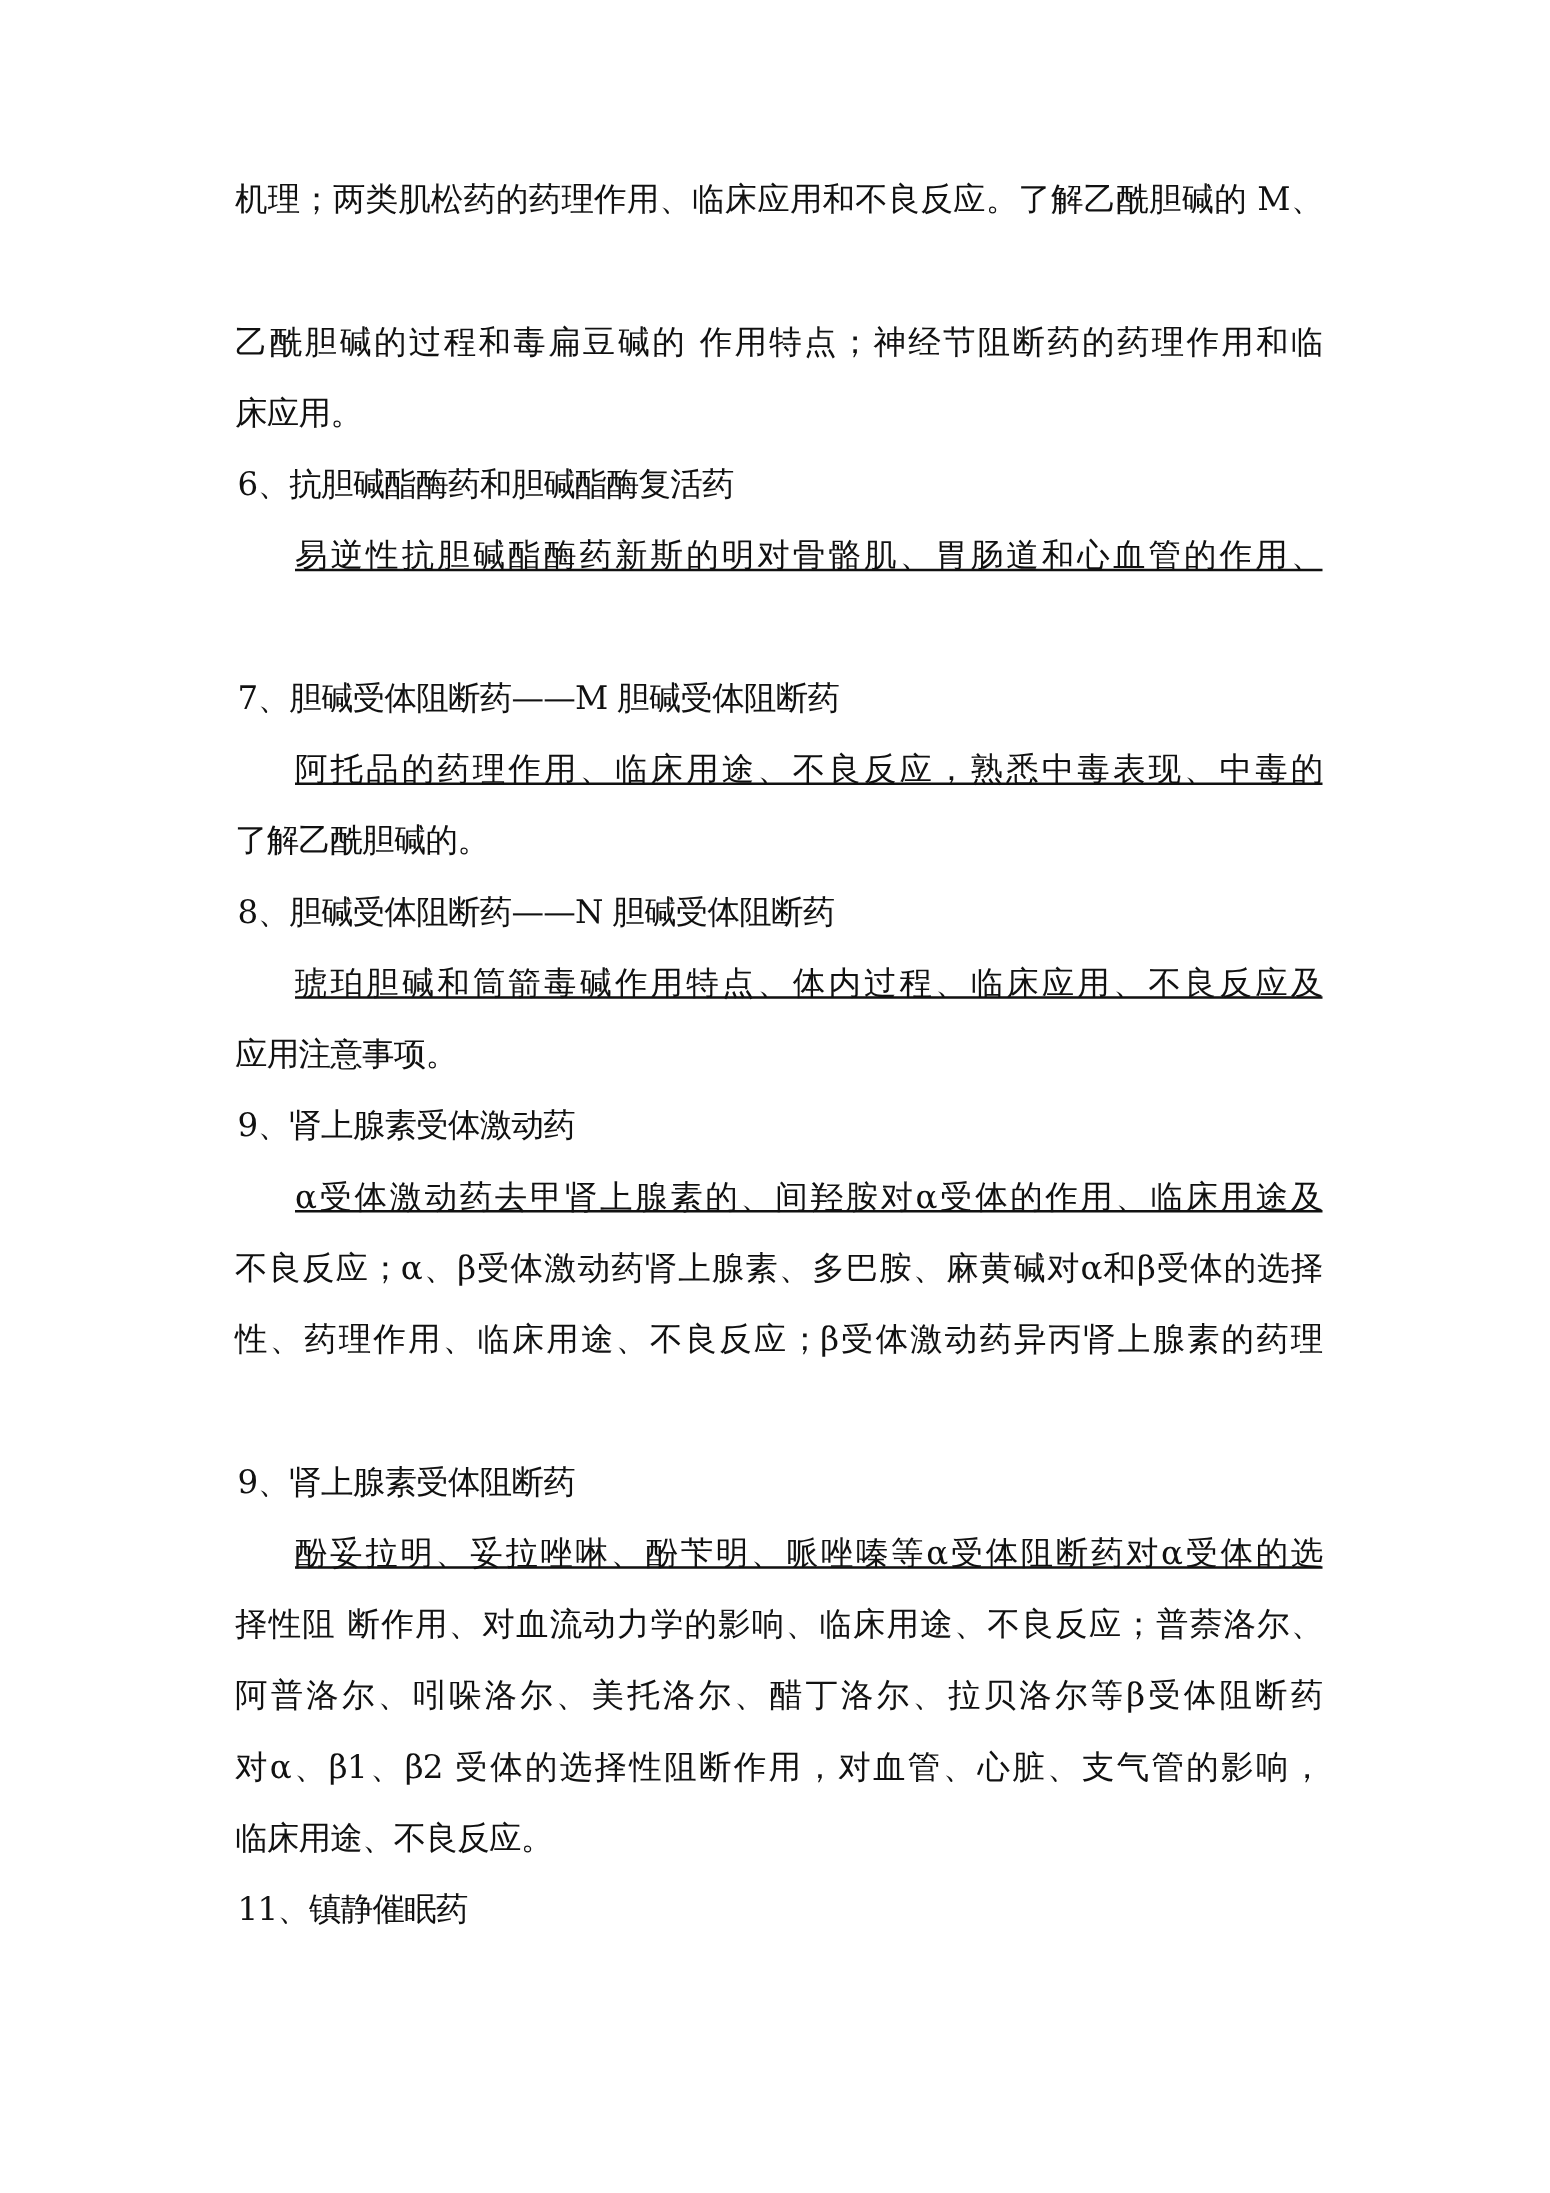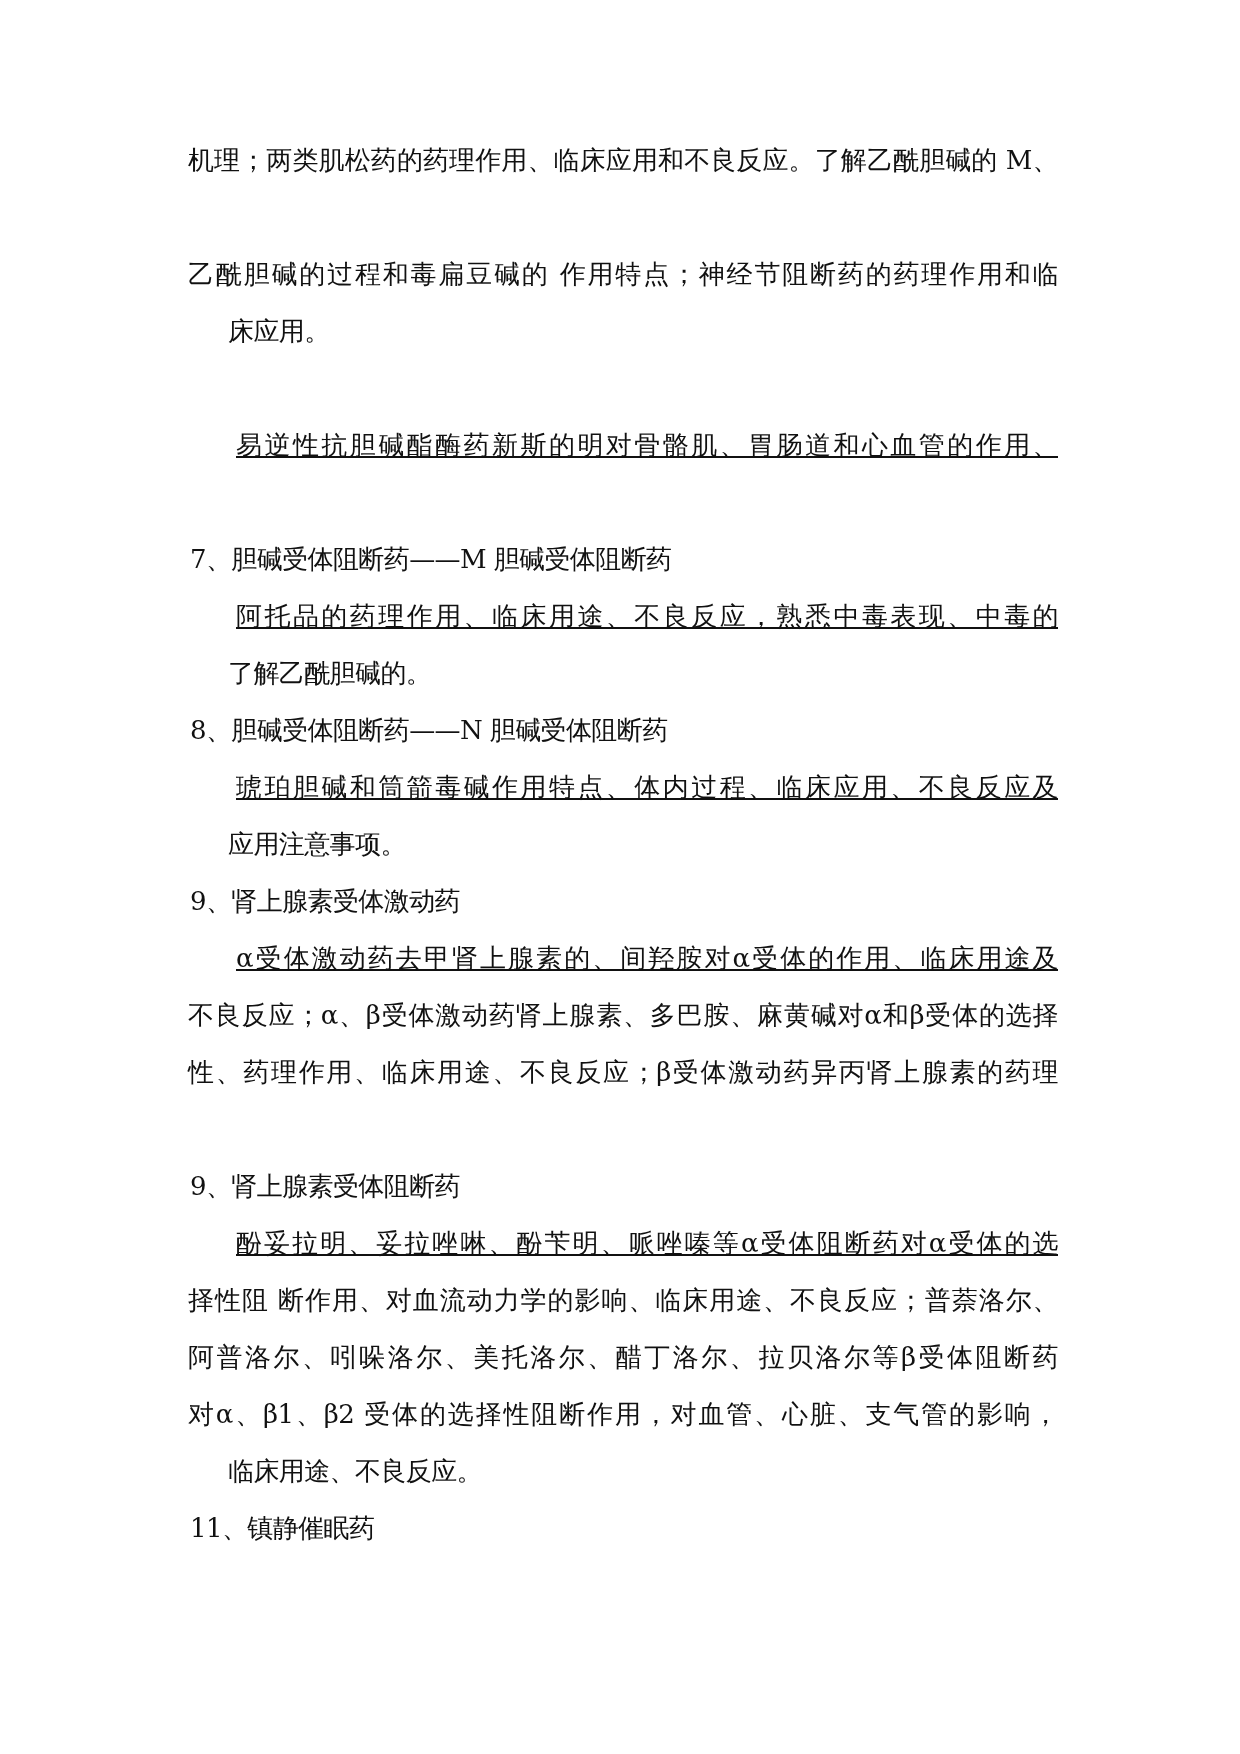--- a/index.html
+++ b/index.html
@@ -30,40 +30,40 @@
       height: 40px;
       font-size: 26px;
       line-height: 40px;
       white-space: nowrap;
       letter-spacing: -0.6px;
       text-align: justify;
       text-align-last: justify;
     }
     .line.last {
       text-align-last: left;
-      margin-left: 40px;
     }
     .line.heading {
       text-align-last: left;
       left: 190px;
     }
     .line.indent {
       left: 236px;
       width: 822px;
       text-decoration: underline;
     }
   </style>
 </head>
 <body>
 
 <div class="page">
   <div class="line" style="top:140px">机理；两类肌松药的药理作用、临床应用和不良反应。了解乙酰胆碱的 M、</div>
   <div class="line" style="top:254px">乙酰胆碱的过程和毒扁豆碱的  作用特点；神经节阻断药的药理作用和临</div>
   <div class="line last" style="top:311px">床应用。</div>
 
+  <div class="line heading" style="top:368px">6、抗胆碱酯酶药和胆碱酯酶复活药</div>
   <div class="line indent" style="top:425px">易逆性抗胆碱酯酶药新斯的明对骨骼肌、胃肠道和心血管的作用、</div>
 
   <div class="line heading" style="top:539px">7、胆碱受体阻断药——M 胆碱受体阻断药</div>
   <div class="line indent" style="top:596px">阿托品的药理作用、临床用途、不良反应，熟悉中毒表现、中毒的</div>
   <div class="line last" style="top:653px">了解乙酰胆碱的。</div>
 
   <div class="line heading" style="top:710px">8、胆碱受体阻断药——N 胆碱受体阻断药</div>
   <div class="line indent" style="top:767px">琥珀胆碱和筒箭毒碱作用特点、体内过程、临床应用、不良反应及</div>
   <div class="line last" style="top:824px">应用注意事项。</div>
 

